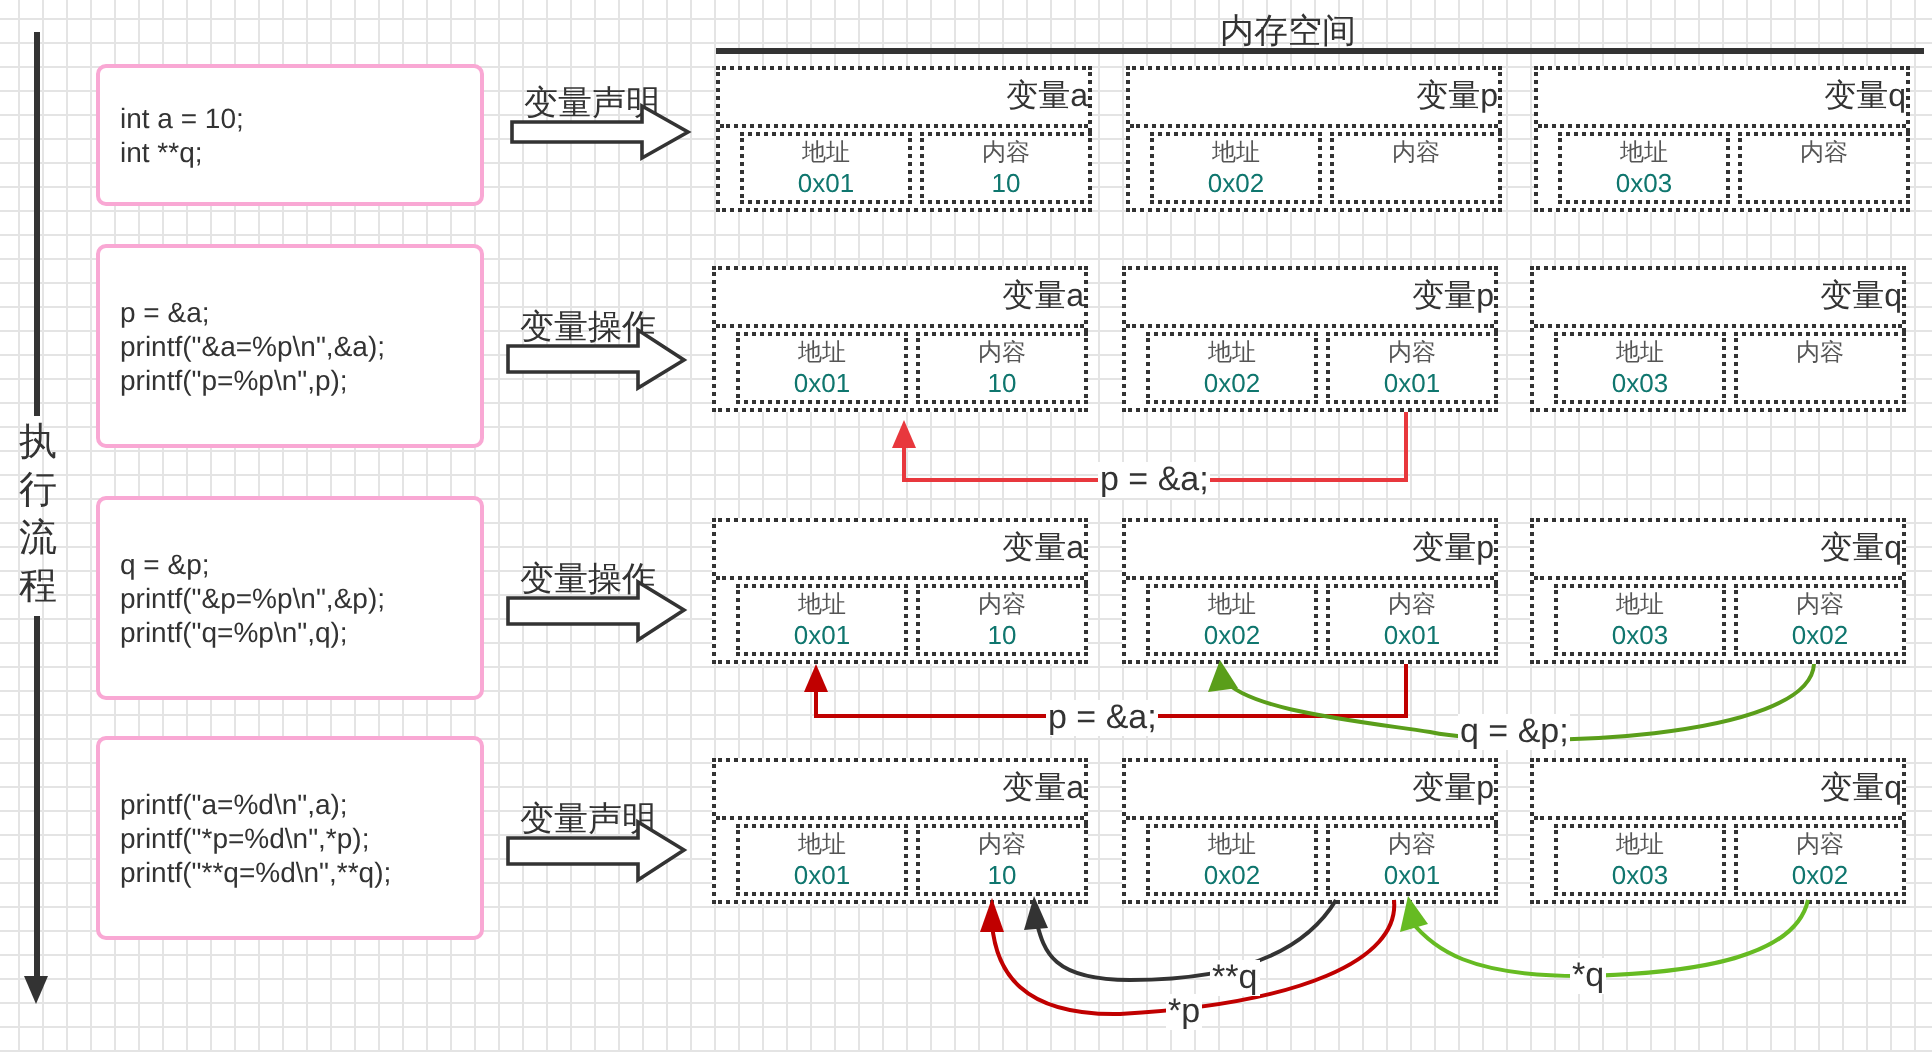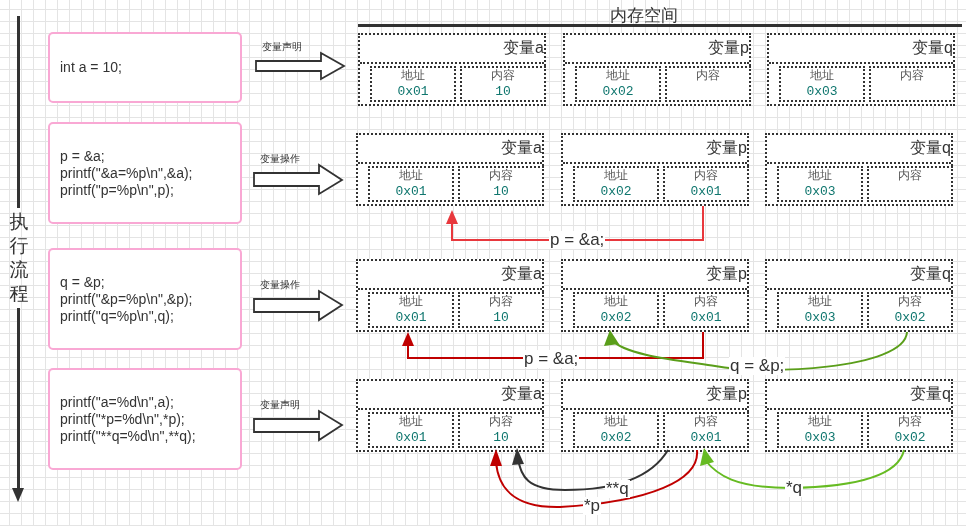--- a/index.html
+++ b/index.html
@@ -15,35 +15,35 @@
     color: #333;
   }
   .code-box {
     position: absolute; left: 48px; width: 194px;
     border: 2px solid #f9a8d4; border-radius: 5px; background: #fff;
     font-size: 14px; line-height: 17px; color: #333;
     display: flex; flex-direction: column; justify-content: center;
     padding-left: 10px; box-sizing: border-box;
   }
   .code-line { white-space: pre; }
-  .op-label { position: absolute; font-size: 10px; color: #333; white-space: nowrap; }
+  .op-label { position: absolute; font-size: 17px; color: #333; white-space: nowrap; }
   .flow-axis { position: absolute; left: 17px; width: 3px; background: #333; }
   .flow-label { position: absolute; left: 8px; font-size: 19px; line-height: 24px; width: 22px; text-align: center; color:#333; }
   .mem-title { position: absolute; font-size: 17px; color: #333; }
   .mem-rule { position: absolute; left: 358px; top: 24px; width: 604px; height: 3px; background: #333; }
   .var {
     position: absolute; width: 188px; height: 73px;
     border: 2px dotted #333; box-sizing: border-box; background: #fff;
   }
   .var-name { position: absolute; left: 0; right: 0; top: 3px; text-align: right; font-size: 16px; color: #333; }
   .var-sep { position: absolute; left: 0; right: 0; top: 27px; border-top: 2px dotted #333; }
   .cell {
     position: absolute; top: 31px; width: 86px; height: 36px;
     border: 2px dotted #333; box-sizing: border-box; text-align: center;
-    font-size: 12px; line-height: 15px; color: #555; background:#fff;font-family:Liberation Mono, monospace;
+    font-size: 12px; line-height: 15px; color: #555; background:#fff;
   }
   .cell .cl { display:block; margin-top: 1px; }
   .cell .cv { display:block; font-size: 13px; color:#0f766e; }
   svg.overlay { position: absolute; left: 0; top: 0; width: 966px; height: 526px; pointer-events: none; }
   .arrow-label { position: absolute; font-size: 17px; color: #333; background: #fff; padding: 0 1px; line-height: 18px; white-space: nowrap; }
 </style>
 </head>
 <body>
 
 <div class="flow-axis" style="top:16px;height:192px;"></div>
@@ -53,20 +53,21 @@
   <div>流</div>
   <div>程</div>
 </div>
 <div class="flow-axis" style="top:308px;height:182px;"></div>
 
 <div class="mem-title" style="left:610px;top:4px;">内存空间</div>
 <div class="mem-rule"></div>
 
 <div class="code-box" style="top:32px;height:71px;">
   <div class="code-line">int a = 10;</div>
+  <div class="code-line">int **q;</div>
 </div>
 <div class="code-box" style="top:122px;height:102px;">
   <div class="code-line">p = &amp;a;</div>
   <div class="code-line">printf("&amp;a=%p\n",&amp;a);</div>
   <div class="code-line">printf("p=%p\n",p);</div>
 </div>
 <div class="code-box" style="top:248px;height:102px;">
   <div class="code-line">q = &amp;p;</div>
   <div class="code-line">printf("&amp;p=%p\n",&amp;p);</div>
   <div class="code-line">printf("q=%p\n",q);</div>

